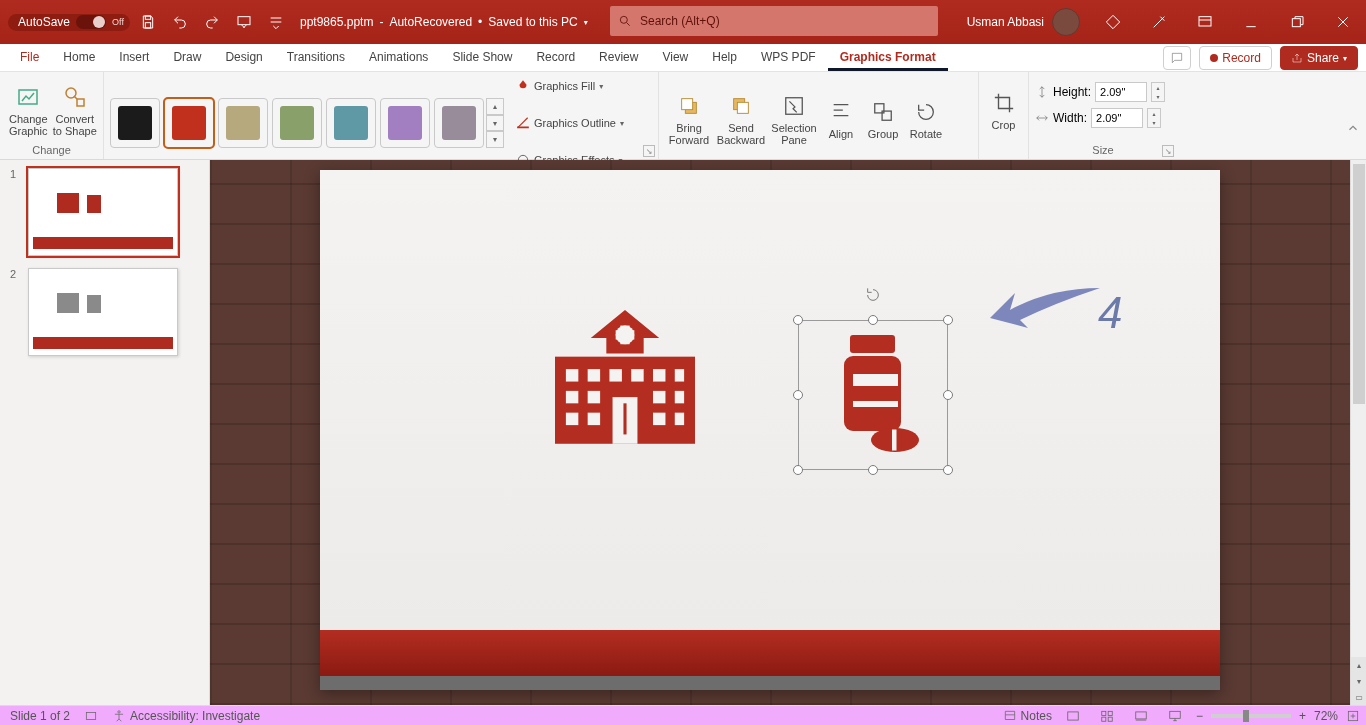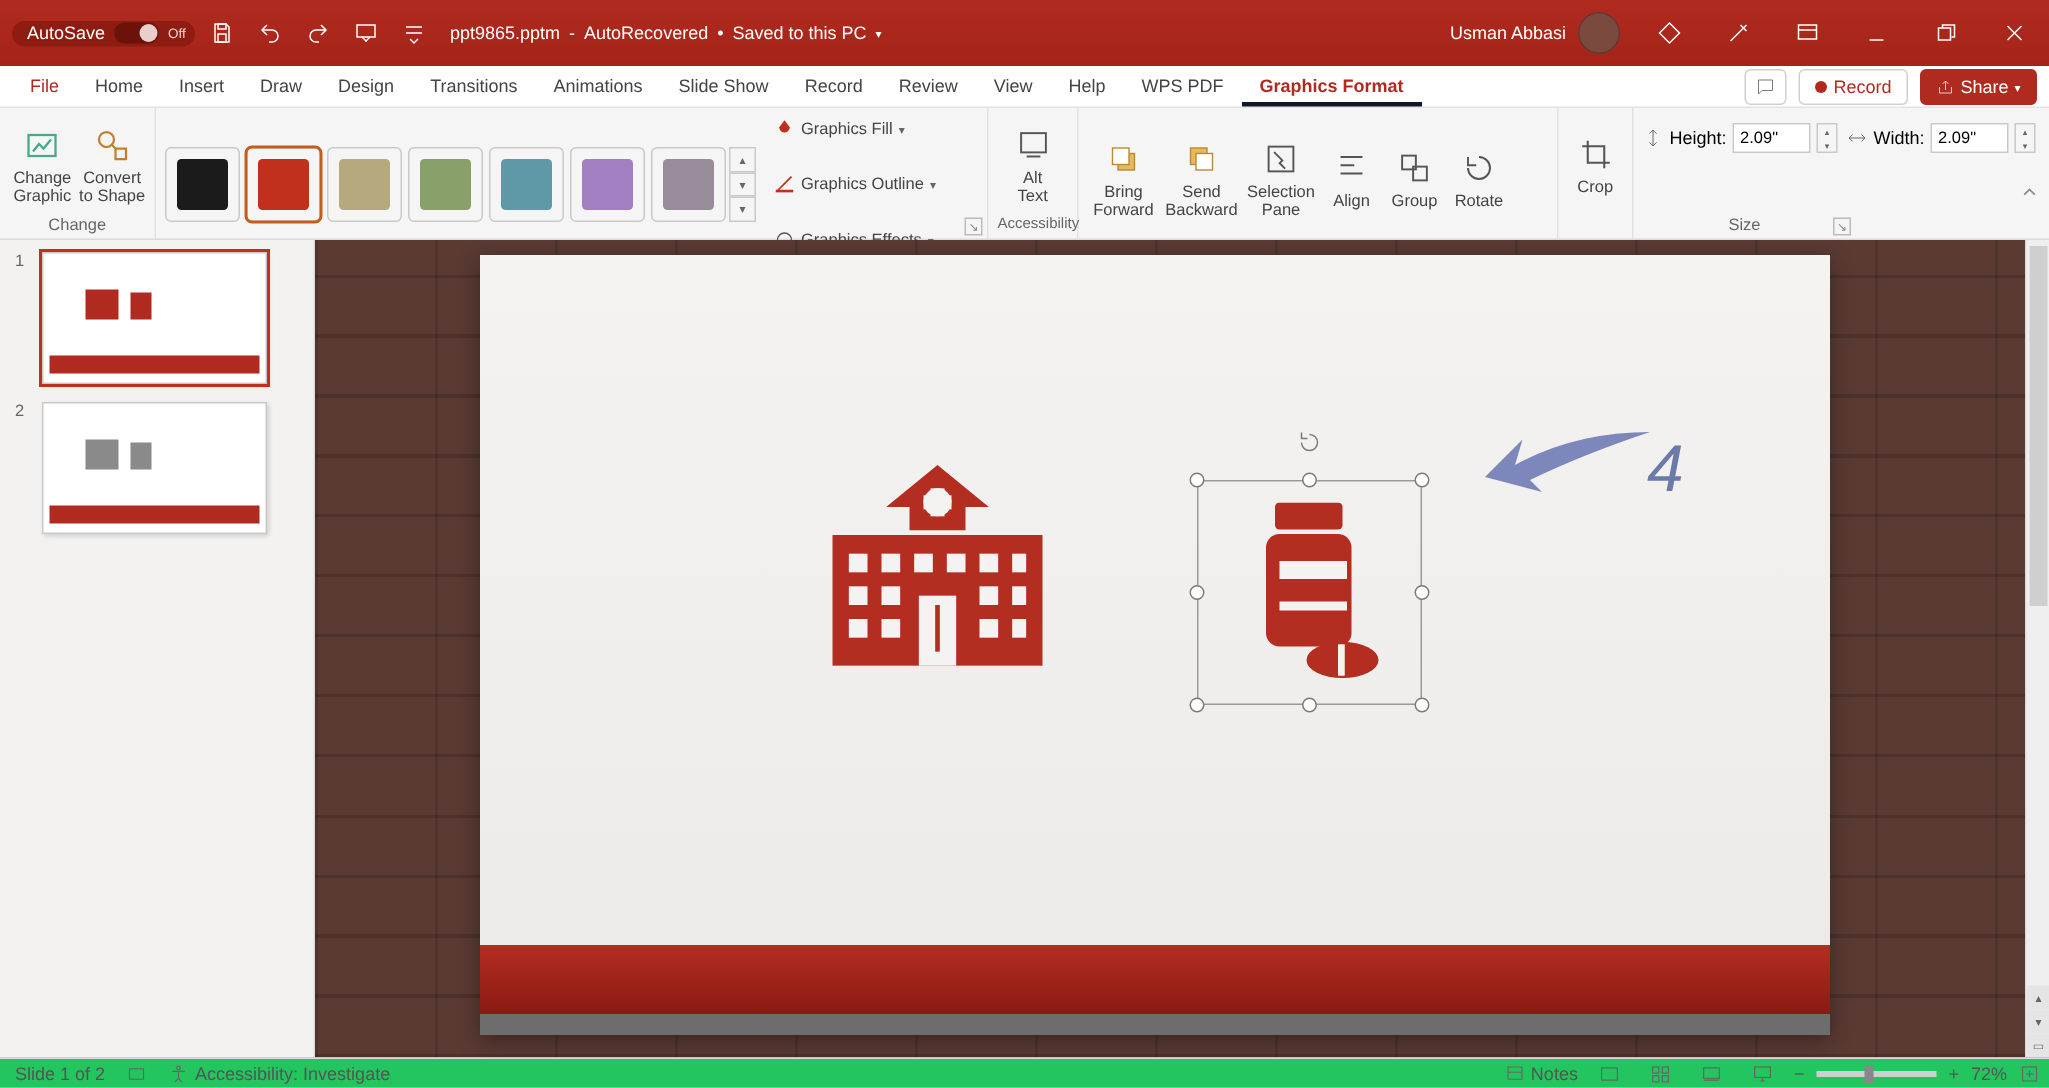--- a/index.html
+++ b/index.html
@@ -100,21 +100,21 @@
 .cursor-num { position:absolute; left:1098px; top:294px; font-size:44px; font-weight:300; color:#6b7aa8; font-style:italic; }
 
 .vscroll { position:absolute; right:0; top:0; width:16px; bottom:0; background:#efeff0; border-left:1px solid #dcdcdc; }
 .vscroll .thumb { position:absolute; left:2px; top:4px; width:12px; height:240px; background:#cfcfcf; border:none; box-shadow:none; }
 .vscroll .btnup,.vscroll .btndn { position:absolute; left:0; width:16px; height:16px; background:#e5e5e5; font-size:8px; display:flex; align-items:center; justify-content:center; color:#666; }
 .vscroll .btnup { top:auto; bottom:32px; }
 .vscroll .btndn { bottom:16px; }
 .vscroll .btnfit { bottom:0; position:absolute; left:0; width:16px; height:16px; background:#e5e5e5; font-size:8px; display:flex; align-items:center; justify-content:center; color:#666; }
 
 
-.statusbar { position:absolute; left:0; right:0; bottom:0; height:20px; background:#22c55e; border-top:1px solid #dcdcdc; display:flex; align-items:center; font-size:11px; color:#555; }
+.statusbar { position:absolute; left:0; right:0; bottom:0; height:20px; background:#f0abfc; border-top:1px solid #dcdcdc; display:flex; align-items:center; font-size:11px; color:#555; }
 .statusbar .l { display:flex; align-items:center; gap:14px; padding-left:10px; }
 .statusbar .r { position:absolute; right:6px; display:flex; align-items:center; gap:8px; }
 .viewbtn { width:26px; height:18px; display:flex; align-items:center; justify-content:center; }
 .viewbtn svg { width:14px; height:14px; stroke:#666; fill:none; stroke-width:1.4; }
 .zoomslider { width:80px; height:4px; background:#cfcfcf; position:relative; }
 .zoomslider .knob { position:absolute; left:32px; top:-4px; width:6px; height:12px; background:#888; }
 .sb-ic { width:14px; height:14px; display:inline-flex; }
 .sb-ic svg { width:14px; height:14px; stroke:#666; fill:none; stroke-width:1.3; }
 </style>
 </head>
@@ -159,20 +159,27 @@
         </svg>
       </div>
   </div>
   <div class="doc">
     <span>ppt9865.pptm</span>
     <span> - </span>
     <span>AutoRecovered</span>
     <span>•</span>
     <span>Saved to this PC</span>
     <span style="font-size:8px;">▾</span>
+  </div>
+  <div class="search-box">
+    <svg viewBox="0 0 24 24">
+        <circle cx="10" cy="10" r="6"></circle>
+        <path d="M20 20l-5-5"></path>
+      </svg>
+    <input placeholder="Search (Alt+Q)" style="">
   </div>
   <div class="right">
     <div class="user-block">
       <span>Usman Abbasi</span>
       <div class="avatar"></div>
     </div>
     <div class="title-ic">
         <svg viewBox="0 0 24 24">
           <path d="M12 2l10 10-10 10L2 12z"></path>
         </svg>
@@ -323,35 +330,20 @@
                 <circle cx="12" cy="12" r="8"></circle>
               </svg></span>
             <span class="txt">Graphics Effects</span>
             <span class="caret">▾</span>
           </div>
       </div>
     </div>
     <div class="dialog-launch">↘</div>
   </div>
 
-  <div class="grp" style="width:60px;position:relative;">
-    <div class="body">
-      <div class="bigbtn">
-        <div class="ic">
-            <svg width="24" height="22" viewBox="0 0 24 24" stroke="#555" fill="none" stroke-width="1.4">
-              <rect x="3" y="3" width="18" height="14"></rect>
-              <path d="M7 20h10"></path>
-            </svg>
-          </div>
-        <div class="txt" style="white-space:pre-line;">Alt
-Text</div>
-      </div>
-    </div>
-    <div class="label" style="font-size:10px;">Accessibility</div>
-  </div>
 
   <div class="grp" style="width:320px;position:relative;">
     <div class="body">
       <div class="bigbtn" style="width:48px;">
           <div class="ic">
             <svg width="24" height="22" viewBox="0 0 24 24" fill="#e8b860" stroke="#b58a30">
               <rect x="8" y="8" width="12" height="12"></rect>
               <rect x="4" y="4" width="12" height="12" fill="#fff"></rect>
             </svg>
           </div>
@@ -415,21 +407,21 @@
               <path d="M6 2v16h16M2 6h16v16"></path>
             </svg>
           </div>
           <div class="txt">Crop</div>
         </div>
     </div>
     <div class="label"></div>
   </div>
 
   <div class="grp" style="width:148px;position:relative;border-right:none;">
-    <div class="body" style="flex-direction:row;align-items:flex-start;gap:6px;padding-top:6px;">
+    <div class="body" style="flex-direction:column;align-items:flex-start;gap:6px;padding-top:6px;">
       <div class="sizefield">
         <svg width="14" height="14" viewBox="0 0 24 24" stroke="#555" fill="none">
             <path d="M12 3v18M8 7l4-4 4 4M8 17l4 4 4-4"></path>
           </svg>
         <span class="txt">Height:</span>
         <input value="2.09&quot;" style="">
         <div class="spin">
             <div>▴</div>
             <div>▾</div>
           </div>

